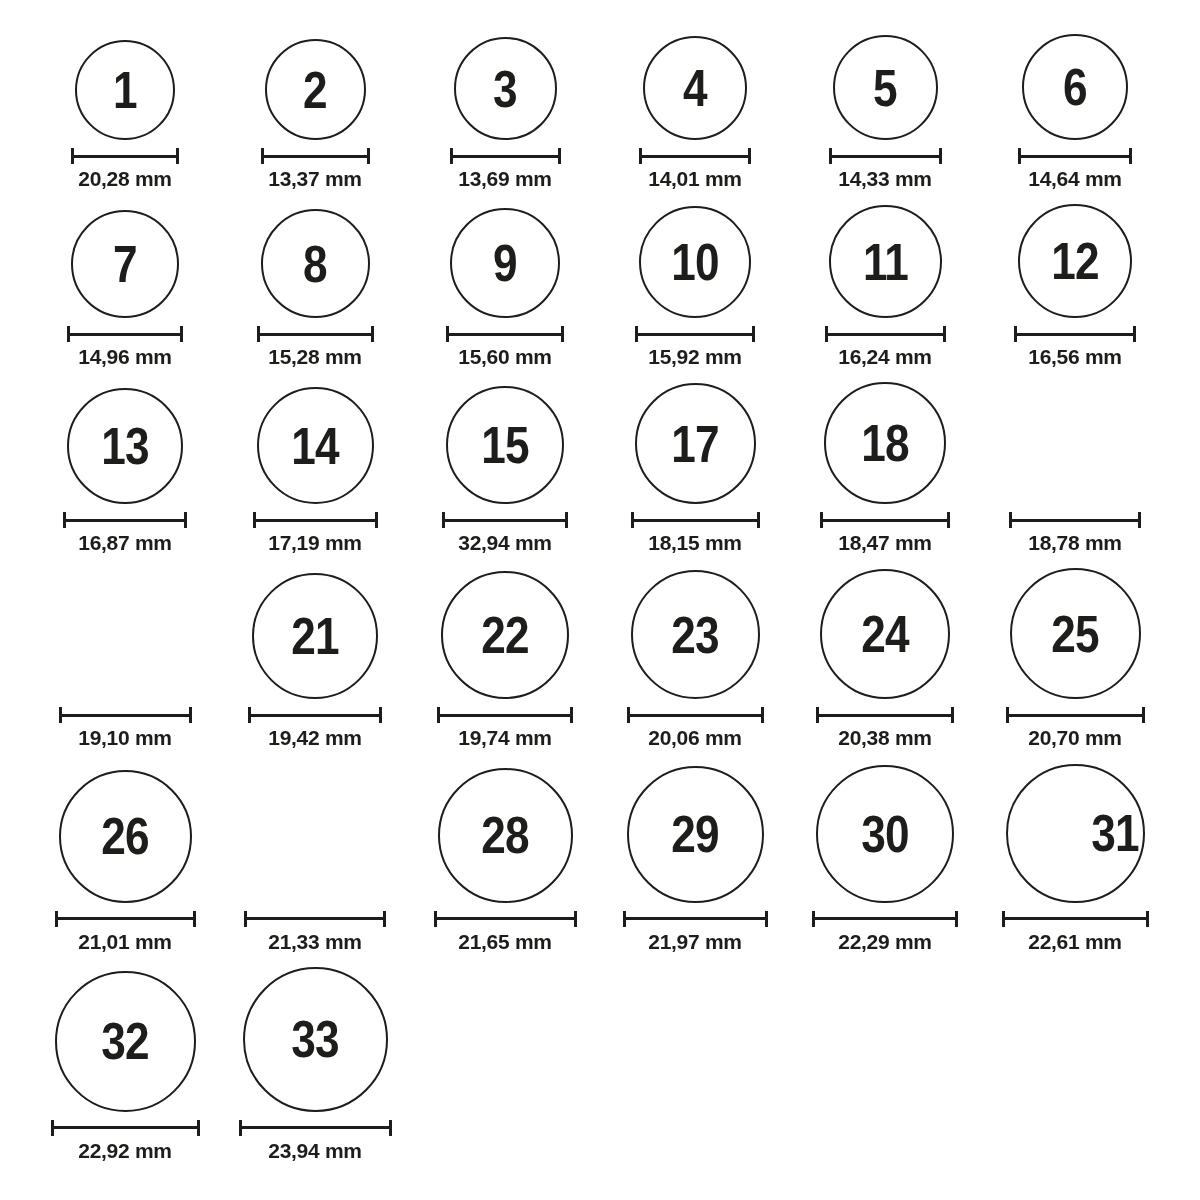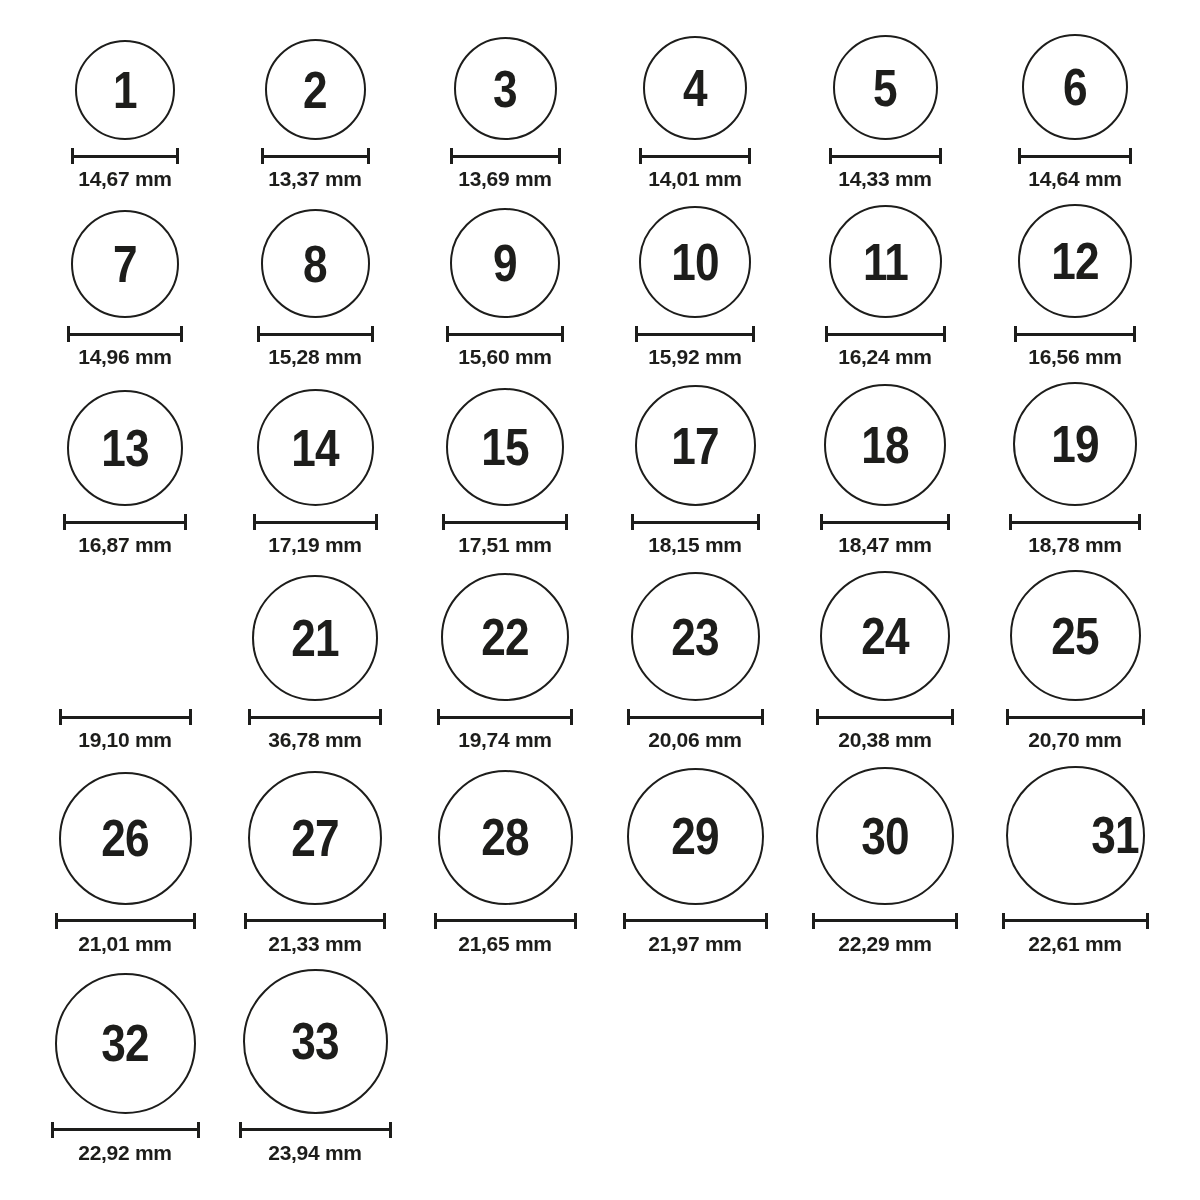--- a/index.html
+++ b/index.html
@@ -80,21 +80,21 @@
 
 <main class="chart">
   <div class="grid" id="grid">
       <div class="cell">
         <div class="circle" style="width: 100px; height: 100px;">
           <span class="num">1</span>
         </div>
         <div class="measure" style="width: 108px;">
           <div class="mline"></div>
         </div>
-        <div class="label">14,67 mm</div>
+        <div class="label">20,28 mm</div>
       </div>
       <div class="cell">
         <div class="circle" style="width: 101px; height: 101px;">
           <span class="num">2</span>
         </div>
         <div class="measure" style="width: 109px;">
           <div class="mline"></div>
         </div>
         <div class="label">13,37 mm</div>
       </div>
@@ -206,63 +206,60 @@
         </div>
         <div class="label">17,19 mm</div>
       </div>
       <div class="cell">
         <div class="circle" style="width: 118px; height: 118px;">
           <span class="num">15</span>
         </div>
         <div class="measure" style="width: 126px;">
           <div class="mline"></div>
         </div>
-        <div class="label">17,51 mm</div>
+        <div class="label">32,94 mm</div>
       </div>
       <div class="cell">
         <div class="circle" style="width: 121px; height: 121px; justify-content: center;">
           <span class="num">17</span>
         </div>
         <div class="measure" style="width: 129px;">
           <div class="mline"></div>
         </div>
         <div class="label">18,15 mm</div>
       </div>
       <div class="cell">
         <div class="circle" style="width: 122px; height: 122px;">
           <span class="num">18</span>
         </div>
         <div class="measure" style="width: 130px;">
           <div class="mline"></div>
         </div>
         <div class="label">18,47 mm</div>
       </div>
       <div class="cell">
-        <div class="circle" style="width: 124px; height: 124px;">
-          <span class="num">19</span>
-        </div>
         <div class="measure" style="width: 132px;">
           <div class="mline"></div>
         </div>
         <div class="label">18,78 mm</div>
       </div>
       <div class="cell">
         <div class="measure" style="width: 133px;">
           <div class="mline"></div>
         </div>
         <div class="label">19,10 mm</div>
       </div>
       <div class="cell">
         <div class="circle" style="width: 126px; height: 126px; text-align: right;">
           <span class="num">21</span>
         </div>
         <div class="measure" style="width: 134px;">
           <div class="mline"></div>
         </div>
-        <div class="label">36,78 mm</div>
+        <div class="label">19,42 mm</div>
       </div>
       <div class="cell">
         <div class="circle" style="width: 128px; height: 128px;">
           <span class="num">22</span>
         </div>
         <div class="measure" style="width: 136px;">
           <div class="mline"></div>
         </div>
         <div class="label">19,74 mm</div>
       </div>
@@ -296,23 +293,20 @@
       <div class="cell">
         <div class="circle" style="width: 133px; height: 133px;">
           <span class="num">26</span>
         </div>
         <div class="measure" style="width: 141px;">
           <div class="mline"></div>
         </div>
         <div class="label">21,01 mm</div>
       </div>
       <div class="cell">
-        <div class="circle" style="width: 134px; height: 134px;">
-          <span class="num">27</span>
-        </div>
         <div class="measure" style="width: 142px;">
           <div class="mline"></div>
         </div>
         <div class="label">21,33 mm</div>
       </div>
       <div class="cell">
         <div class="circle" style="width: 135px; height: 135px;">
           <span class="num">28</span>
         </div>
         <div class="measure" style="width: 143px;">

